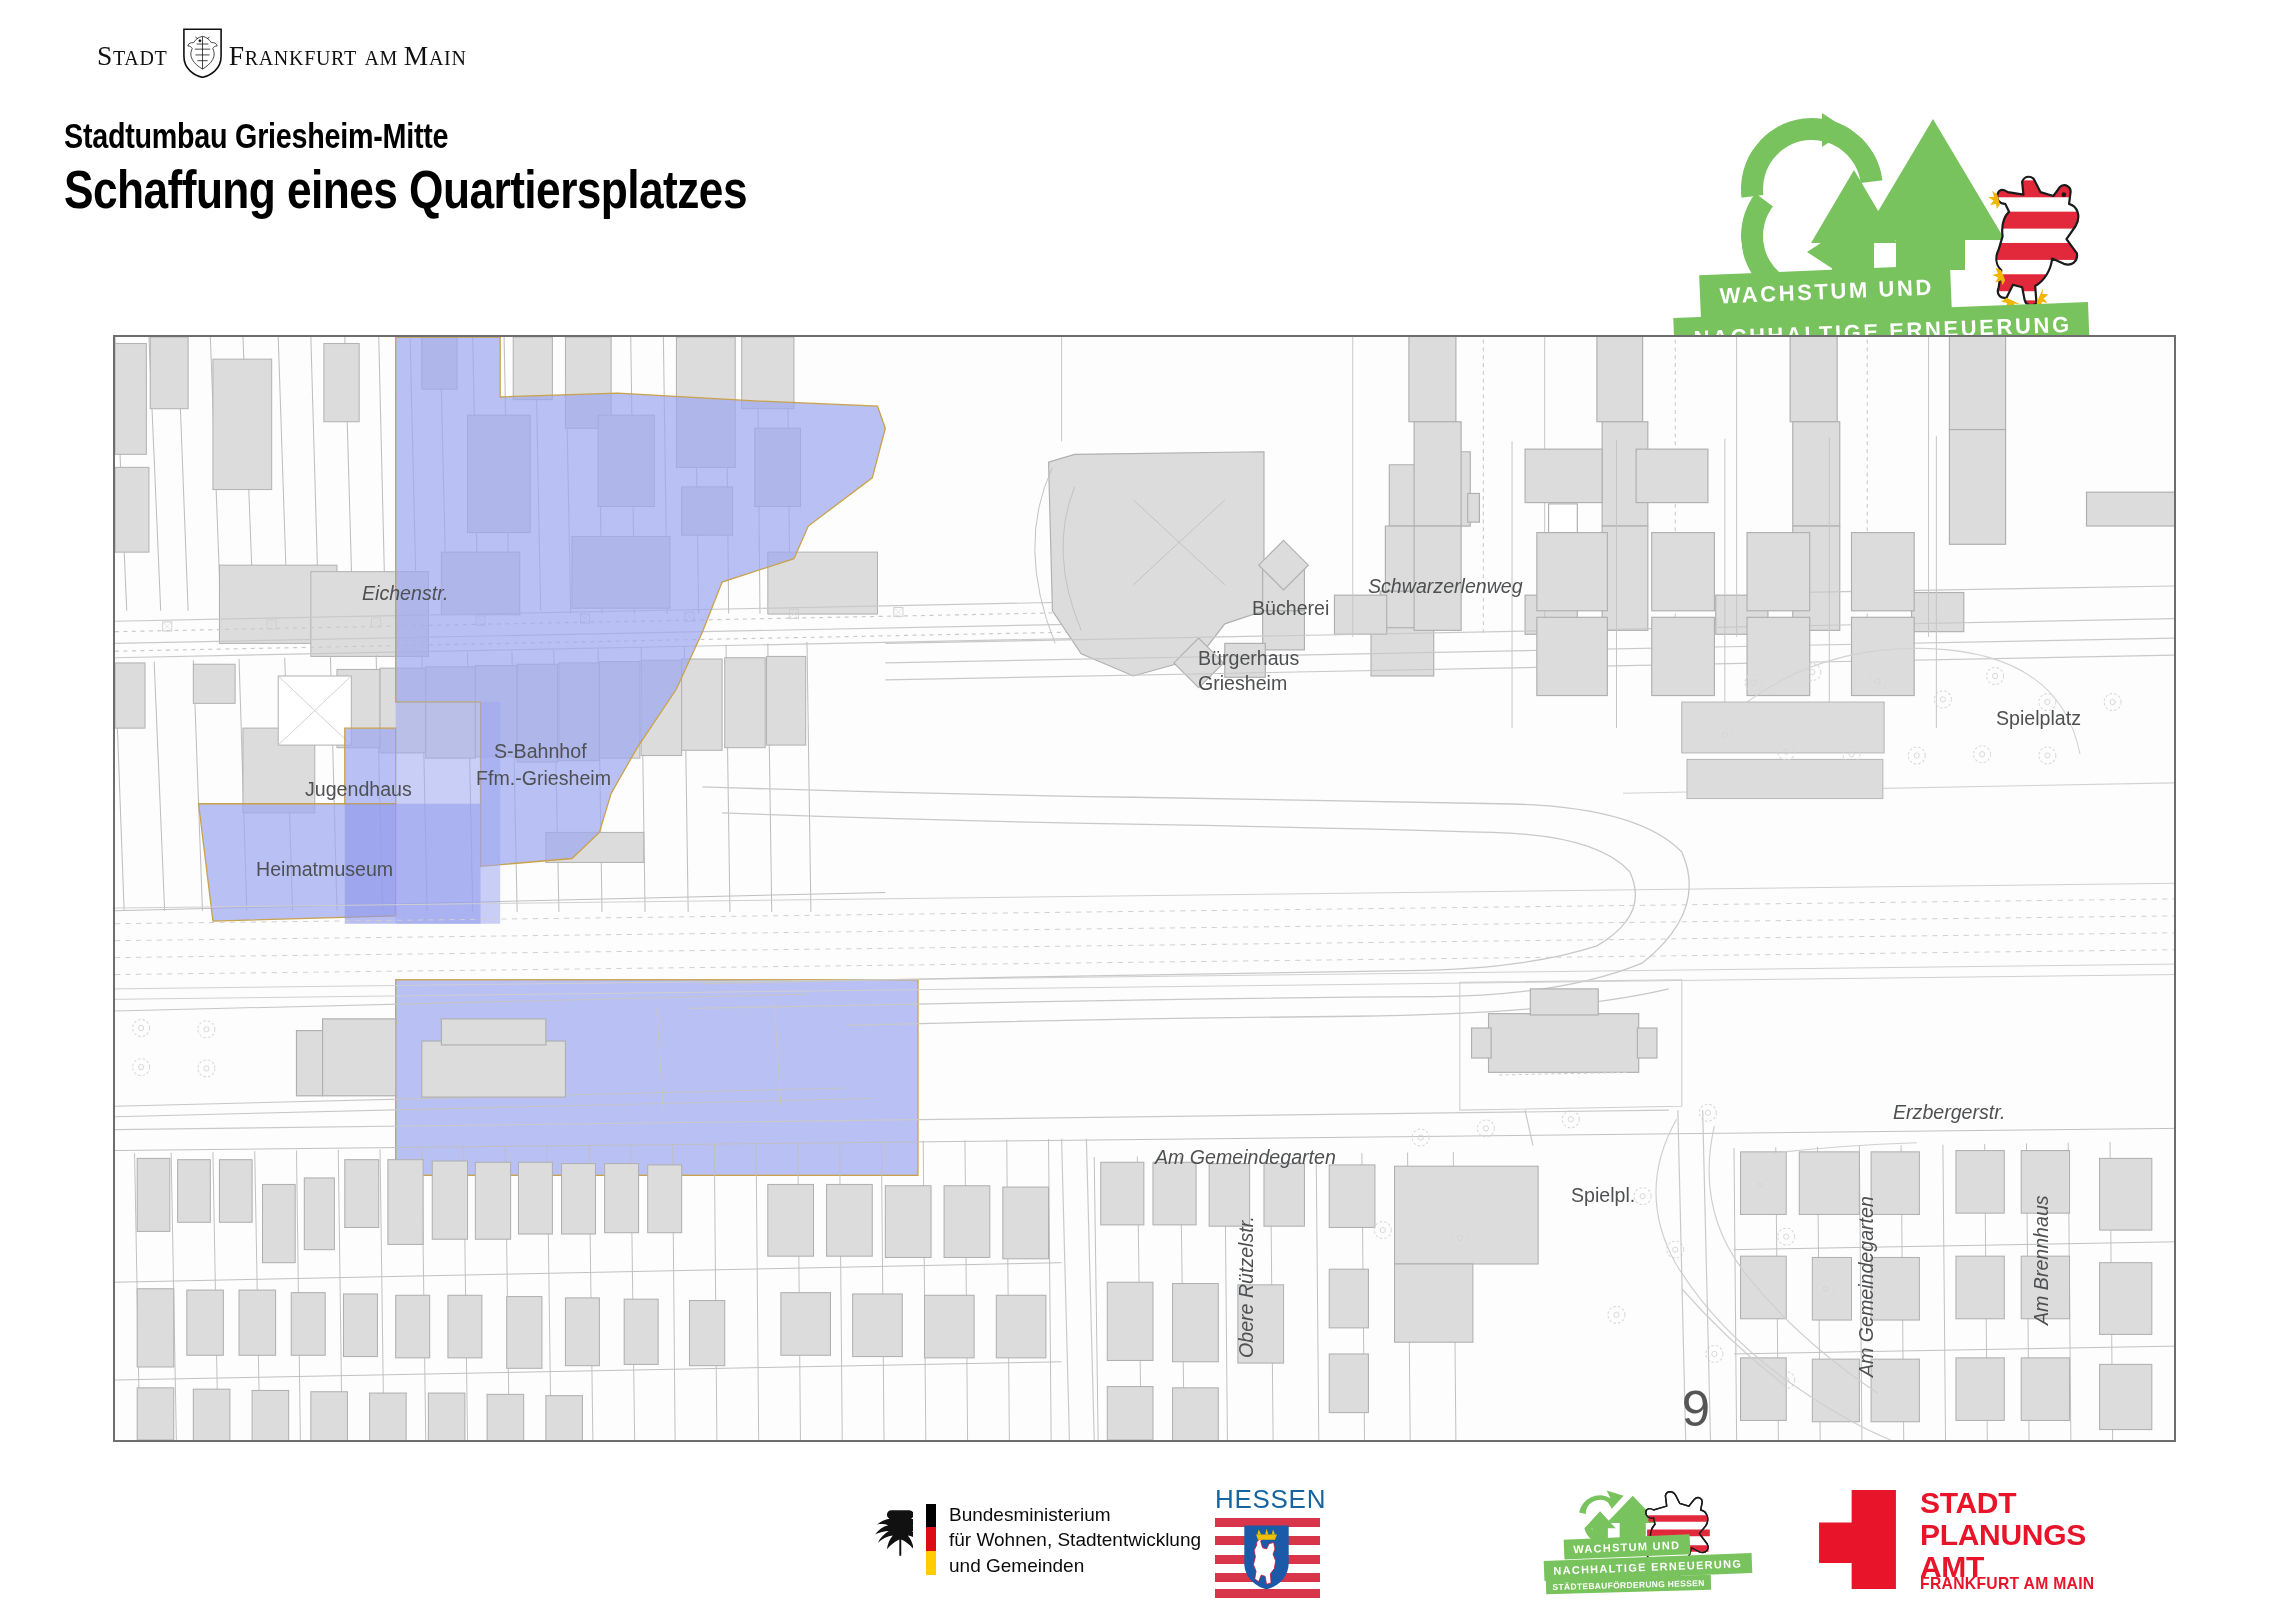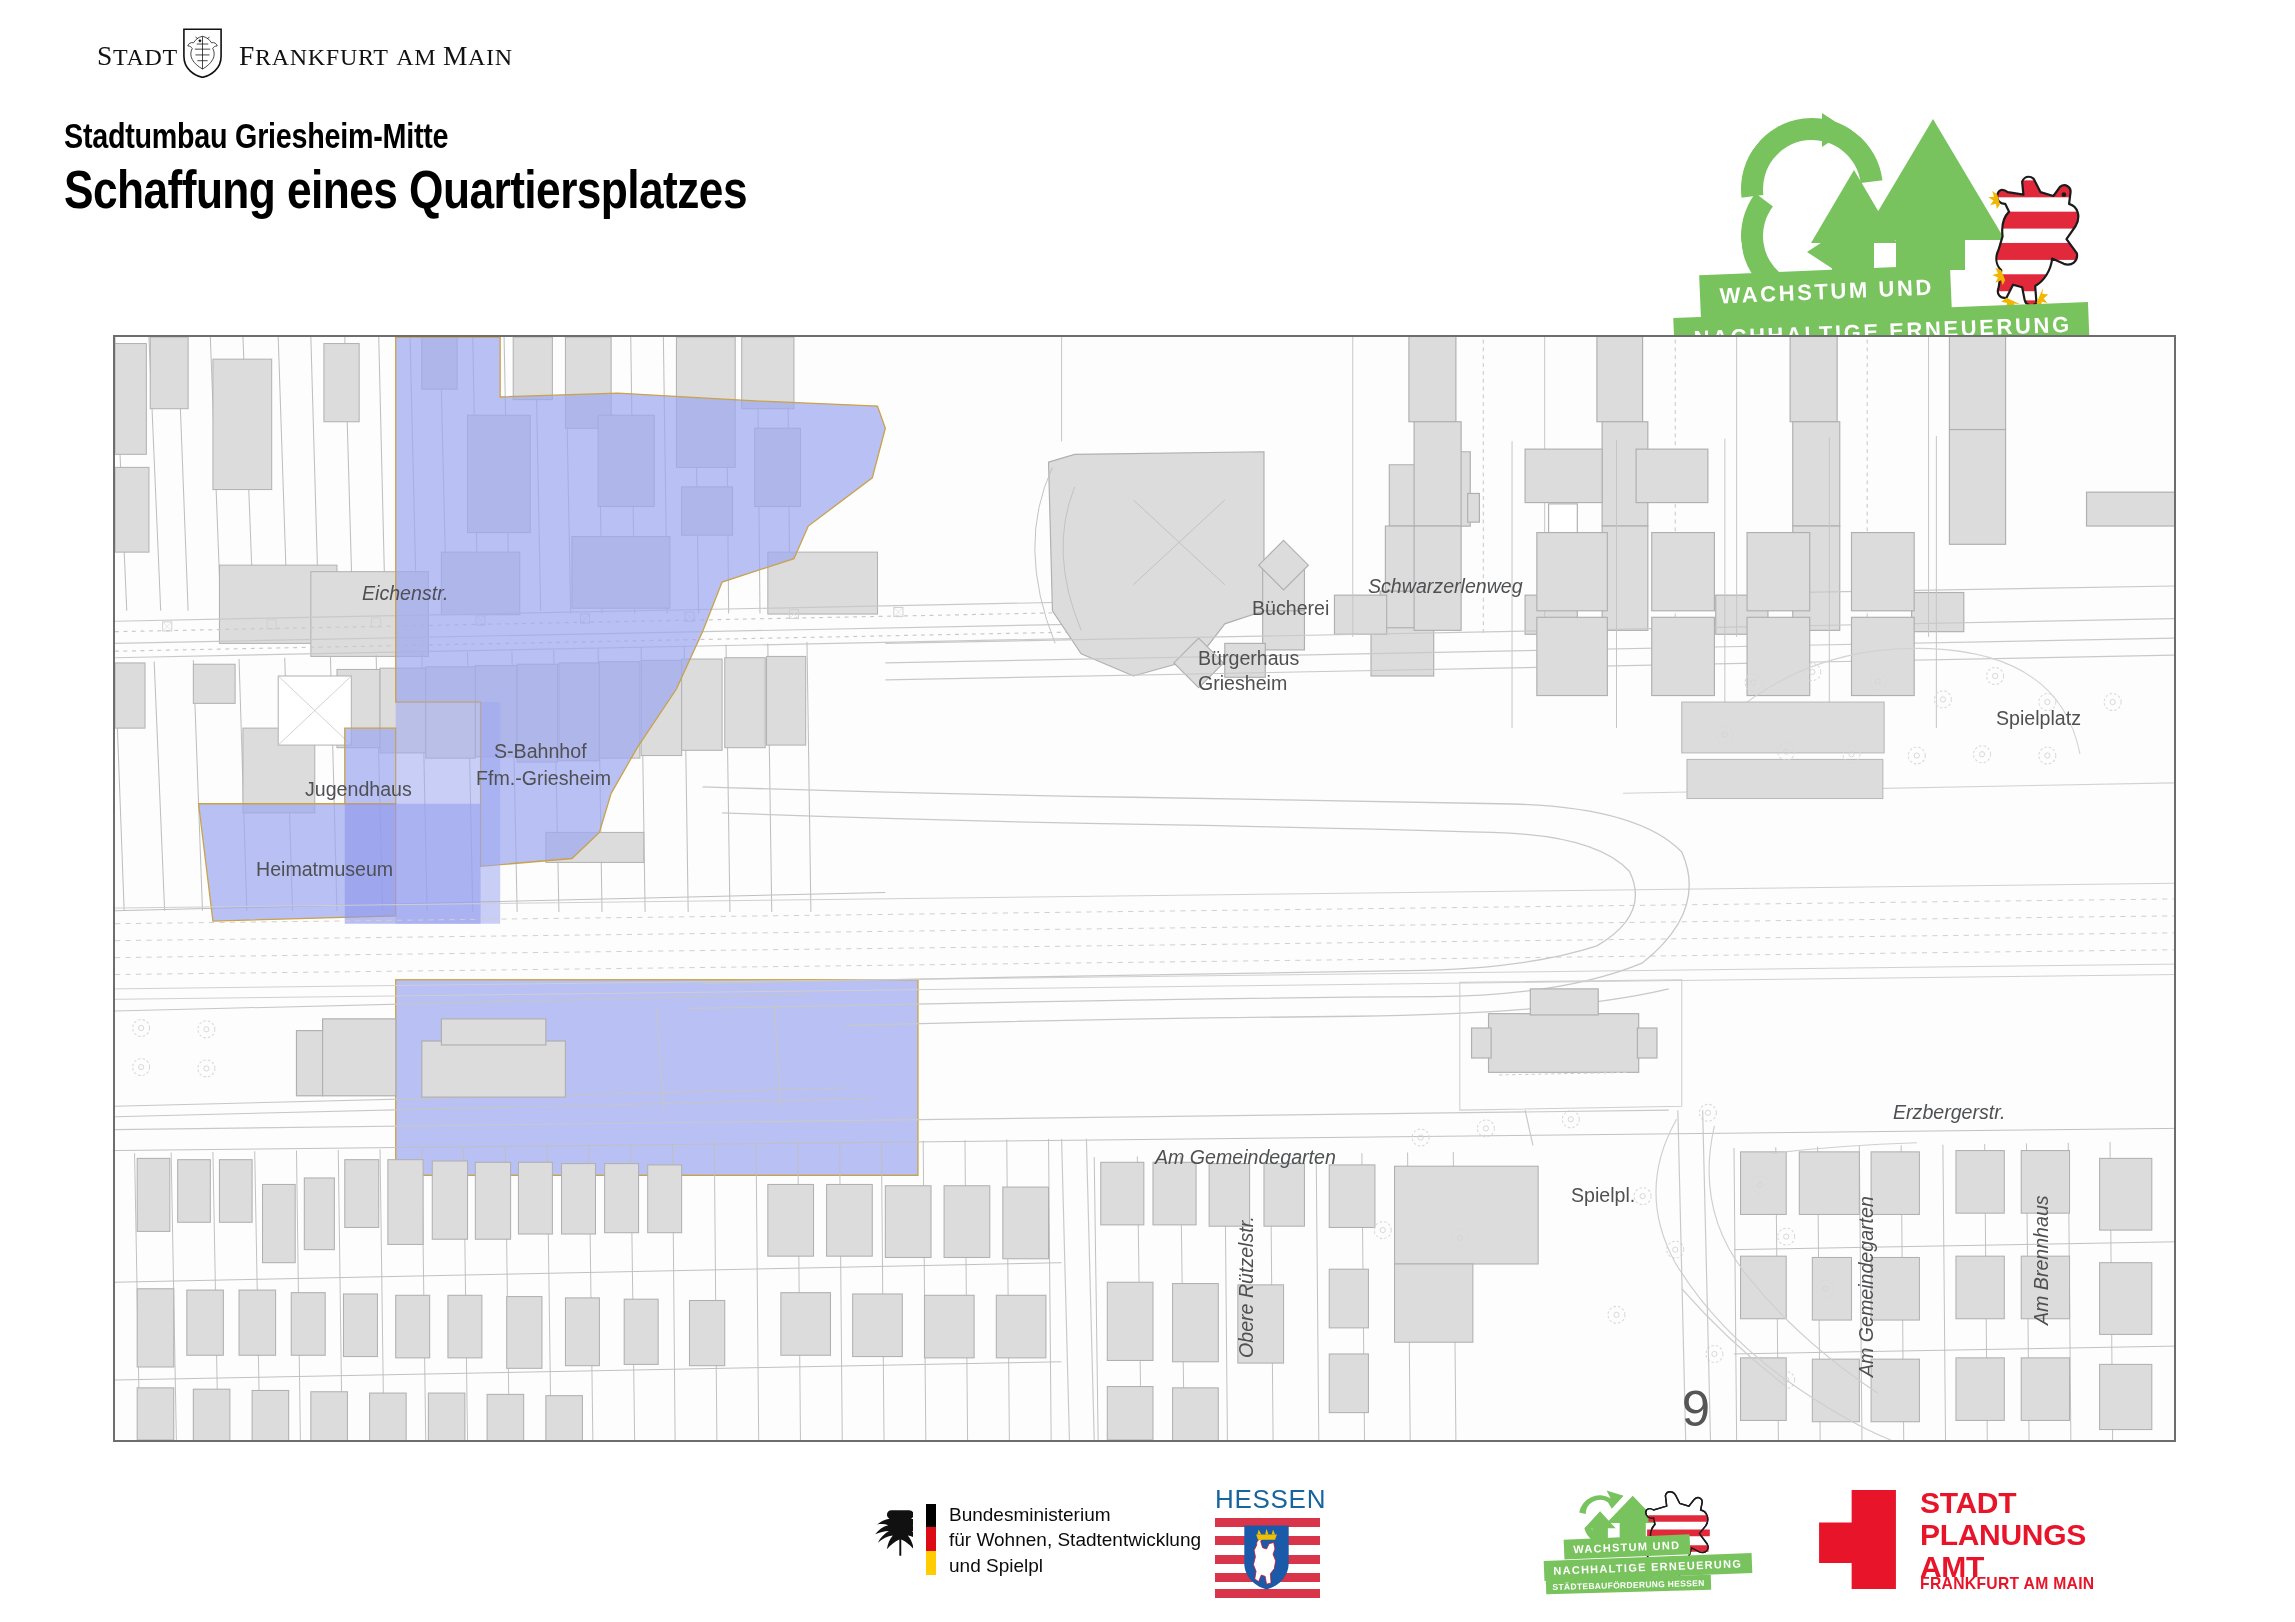--- a/index.html
+++ b/index.html
@@ -5,21 +5,21 @@
   html,body{margin:0;padding:0;background:#ffffff;}
   body{width:2295px;height:1622px;position:relative;overflow:hidden;
        font-family:"Liberation Sans","DejaVu Sans",sans-serif;color:#000;}
 
   
   #city-logo{position:absolute;left:97px;top:36px;width:419px;height:36px;}
   #city-logo .crest{position:absolute;left:85px;top:-7.9px;width:41px;height:50px;}
   #city-logo .wordmark{position:absolute;left:0;top:3.9px;width:419px;height:30px;
       font-family:"Liberation Serif","DejaVu Serif",serif;font-size:27.5px;letter-spacing:0.7px;
       white-space:nowrap;color:#111;}
-  #city-logo .wordmark .small{font-size:24px;}
+  #city-logo .wordmark .small{font-size:20px;}
 
   #title-block{position:absolute;left:64px;top:116px;width:1439px;}
   #subtitle-line{font-size:35px;font-weight:bold;letter-spacing:-0.3px;
       transform:scaleX(.82);transform-origin:left center;white-space:nowrap;line-height:1.12;}
   #main-title{font-size:54px;font-weight:bold;letter-spacing:-0.7px;margin-top:4.6px;
       transform:scaleX(.82);transform-origin:left center;white-space:nowrap;line-height:1.1;}
 
   
   #programme-logo{position:absolute;left:1688px;top:114px;width:419px;height:275px;}
   .pl-arrowgrp{position:absolute;left:39px;top:0px;width:307px;height:170px;}
@@ -668,21 +668,21 @@
       </g>
     </svg>
     <div class="flag">
       <i style="background:#000000"></i>
         <i style="background:#dd0b15"></i>
         <i style="background:#ffcc00"></i>
     </div>
     <div class="txt">
       <div>Bundesministerium</div>
       <div>für Wohnen, Stadtentwicklung</div>
-      <div>und Spielpl</div>
+      <div>und Gemeinden</div>
     </div>
   </div>
 
   <div class="f-blk" id="hessen-logo">
     <div class="hw">HESSEN</div>
     <div class="flagbox">
       <div class="stripe" style="top:3.9px"></div>
       <div class="stripe" style="top:22px"></div>
       <div class="stripe" style="top:41px"></div>
       <div class="stripe" style="top:59px"></div>

